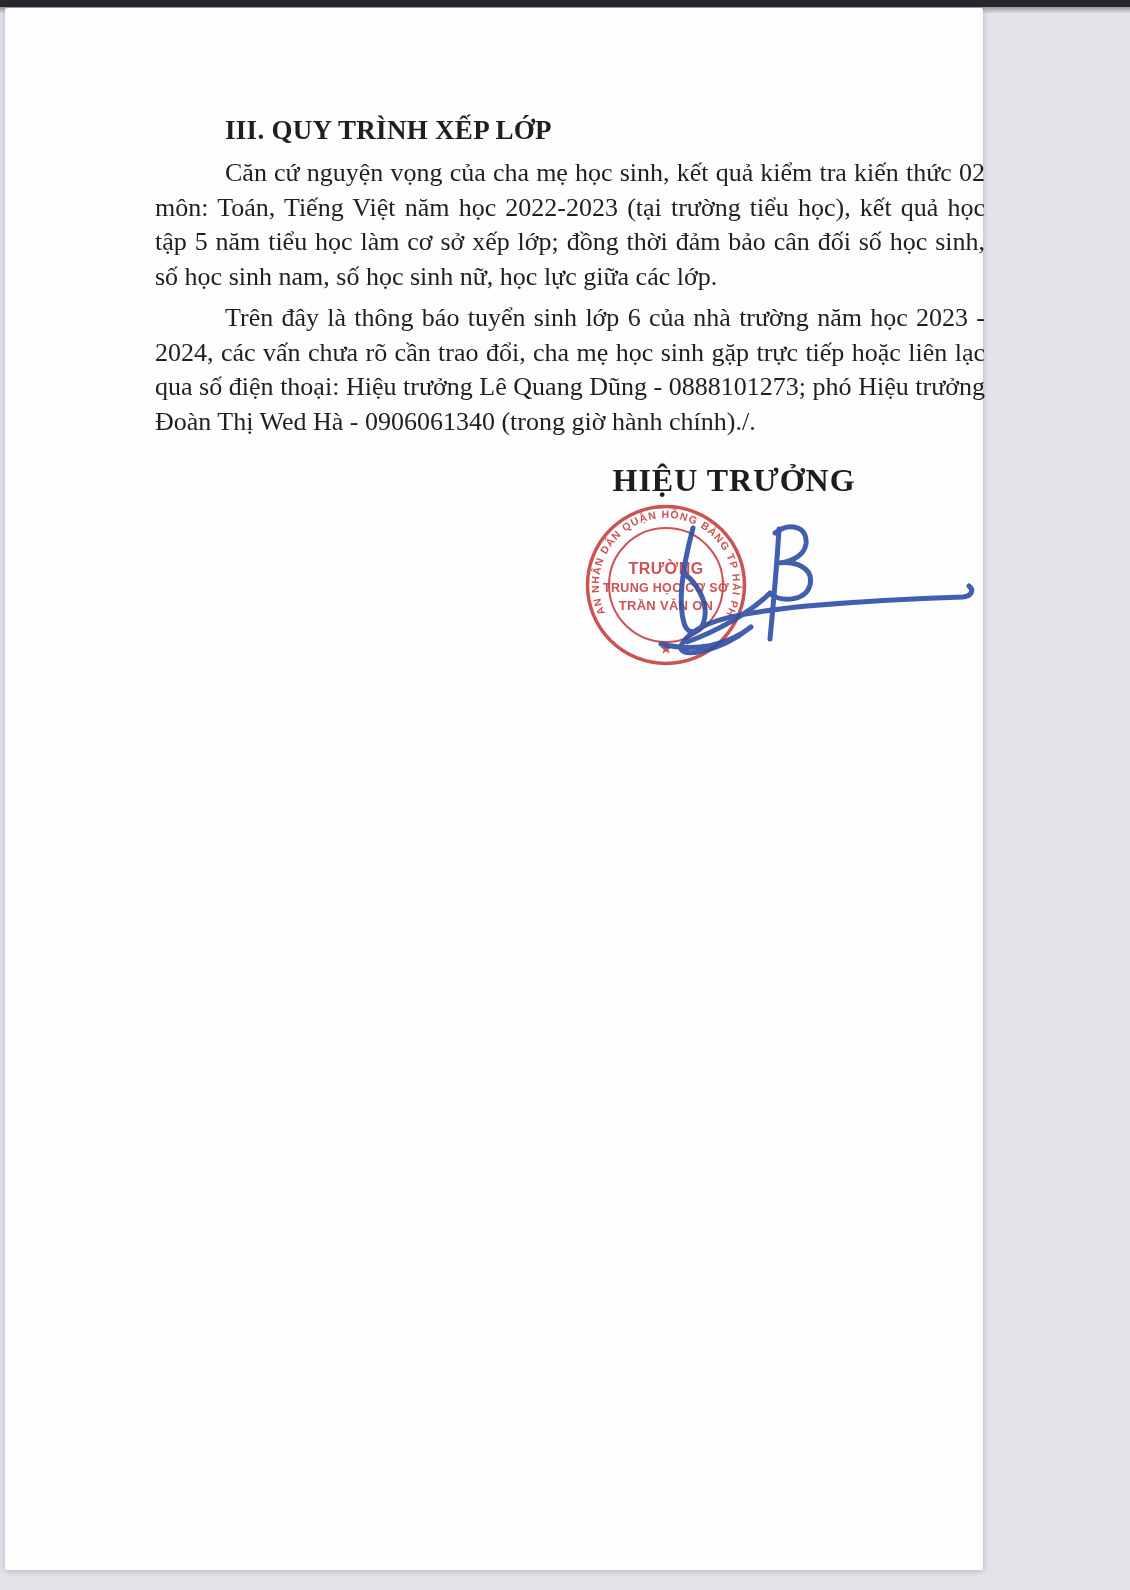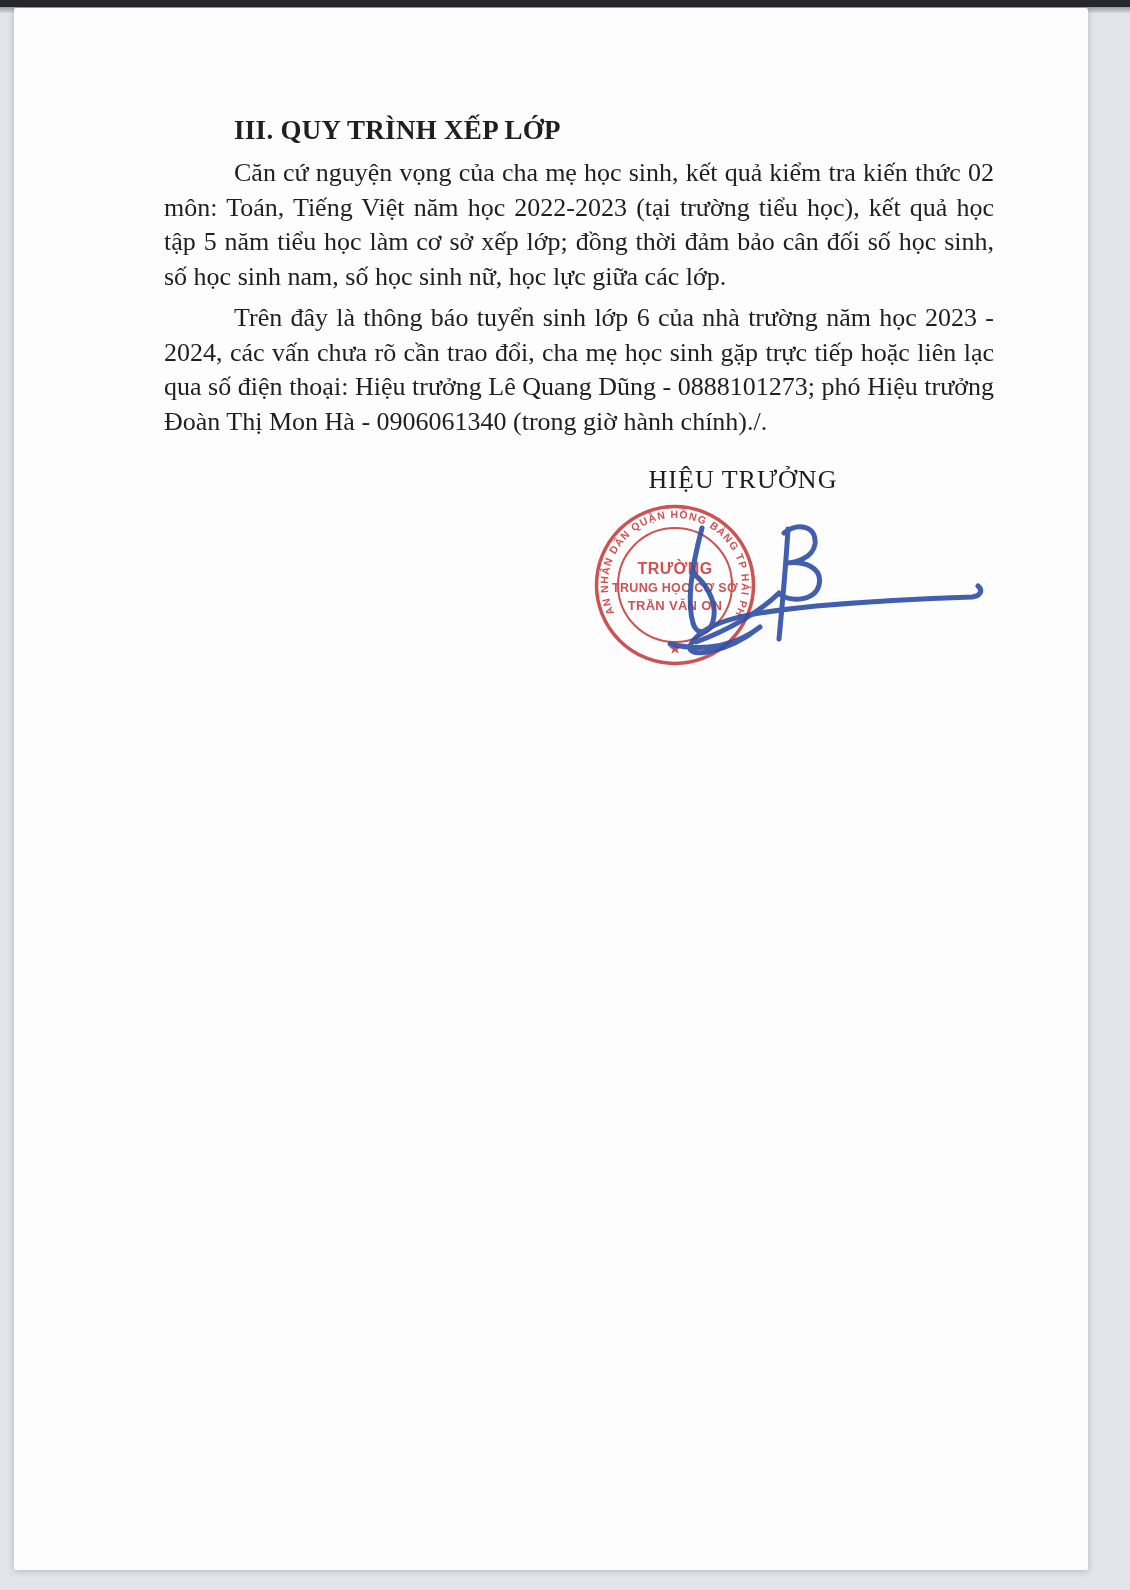--- a/index.html
+++ b/index.html
@@ -12,21 +12,21 @@
   }
   .top-edge {
     position: absolute; left: 0; top: 0; width: 1130px; height: 7px;
     background: #27272c;
   }
   .edge-fade {
     position: absolute; left: 0; top: 7px; width: 1130px; height: 6px;
     background: linear-gradient(#9a9aa2, #d8dae0);
   }
   .page {
-    position: absolute; left: 14px; top: 8px; width: 1074px; height: 1562px;
+    position: absolute; left: 5px; top: 8px; width: 978px; height: 1562px;
     background: #fdfdfe;
     border-radius: 2px;
     box-shadow: 0 1px 6px rgba(40,40,60,0.25);
   }
   .content {
     position: absolute; left: 150px; top: 104px; width: 830px;
     color: #1f1f1f;
     font-size: 26px; line-height: 34.5px;
     text-align: justify;
   }
@@ -34,21 +34,21 @@
     font-size: 27px; font-weight: bold; line-height: 36px;
     margin: 0 0 8px 0; text-indent: 70px; text-align: left;
     letter-spacing: 0.3px;
   }
   .para { margin: 0 0 7px 0; text-indent: 70px; }
   .sig-block {
     position: absolute; left: 479px; top: 454px; width: 500px;
     text-align: center; color: #1d1d1d;
   }
   .sig-title {
-    font-size: 26px; font-weight: normal; line-height: 36px;
+    font-size: 32px; font-weight: bold; line-height: 36px;
     letter-spacing: 1px; margin-bottom: 98px;
   }
   .sig-name { font-size: 28px; font-weight: bold; line-height: 34px; }
   .stamp-svg {
     position: absolute; left: 571px; top: 487px; width: 180px; height: 180px;
     opacity: 0.92; filter: blur(0.3px); z-index: 1;
   }
   .stamp-svg text, .stamp-svg textPath {
     font-family: "Liberation Sans", sans-serif; font-weight: bold;
   }
@@ -61,21 +61,21 @@
 <body>
 
 <div class="top-edge"></div>
 <div class="edge-fade"></div>
 
 <div class="page">
 
   <div class="content">
     <h3 class="heading">III. QUY TRÌNH XẾP LỚP</h3>
     <p class="para">Căn cứ nguyện vọng của cha mẹ học sinh, kết quả kiểm tra kiến thức 02 môn: Toán, Tiếng Việt năm học 2022-2023 (tại trường tiểu học), kết quả học tập 5 năm tiểu học làm cơ sở xếp lớp; đồng thời đảm bảo cân đối số học sinh, số học sinh nam, số học sinh nữ, học lực giữa các lớp.</p>
-    <p class="para">Trên đây là thông báo tuyển sinh lớp 6 của nhà trường năm học 2023 - 2024, các vấn chưa rõ cần trao đổi, cha mẹ học sinh gặp trực tiếp hoặc liên lạc qua số điện thoại: Hiệu trưởng Lê Quang Dũng - 0888101273; phó Hiệu trưởng Đoàn Thị Mon Hà - 0906061340 (trong giờ hành chính)./.</p>
+    <p class="para">Trên đây là thông báo tuyển sinh lớp 6 của nhà trường năm học 2023 - 2024, các vấn chưa rõ cần trao đổi, cha mẹ học sinh gặp trực tiếp hoặc liên lạc qua số điện thoại: Hiệu trưởng Lê Quang Dũng - 0888101273; phó Hiệu trưởng Đoàn Thị Wed Hà - 0906061340 (trong giờ hành chính)./.</p>
   </div>
 
   <div class="sig-block">
     <div class="sig-title">HIỆU TRƯỞNG</div>
   </div>
 
   <svg class="stamp-svg" viewBox="0 0 180 180">
     <circle cx="90" cy="90" r="78.5" fill="none" stroke-width="3.5" stroke="#c94545"></circle>
     <circle cx="90" cy="90" r="57" fill="none" stroke-width="2" stroke="#c94545"></circle>
     <defs>

